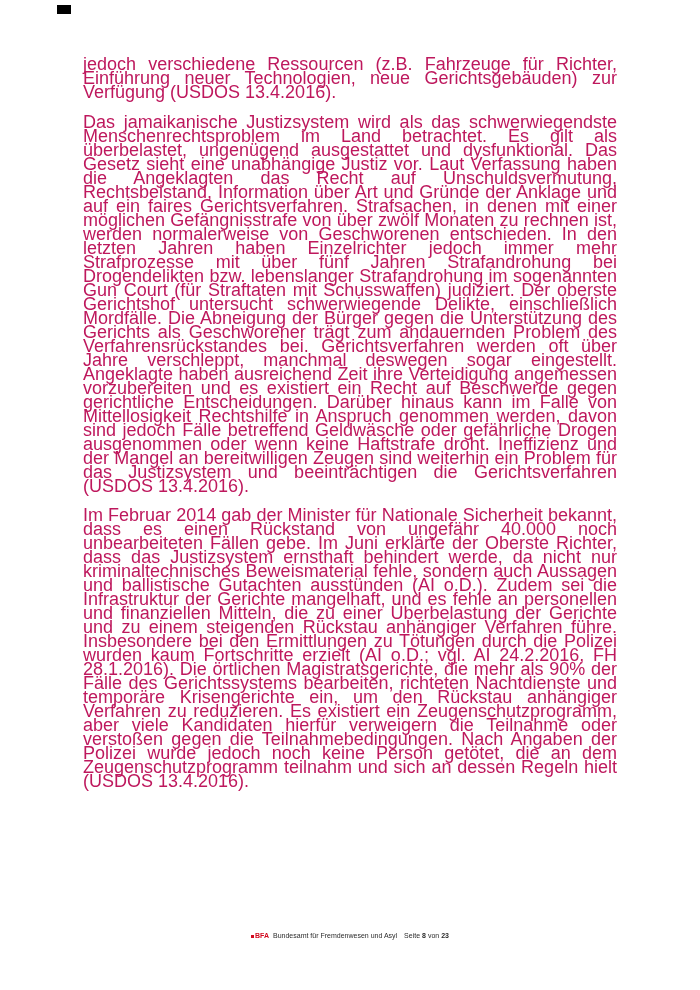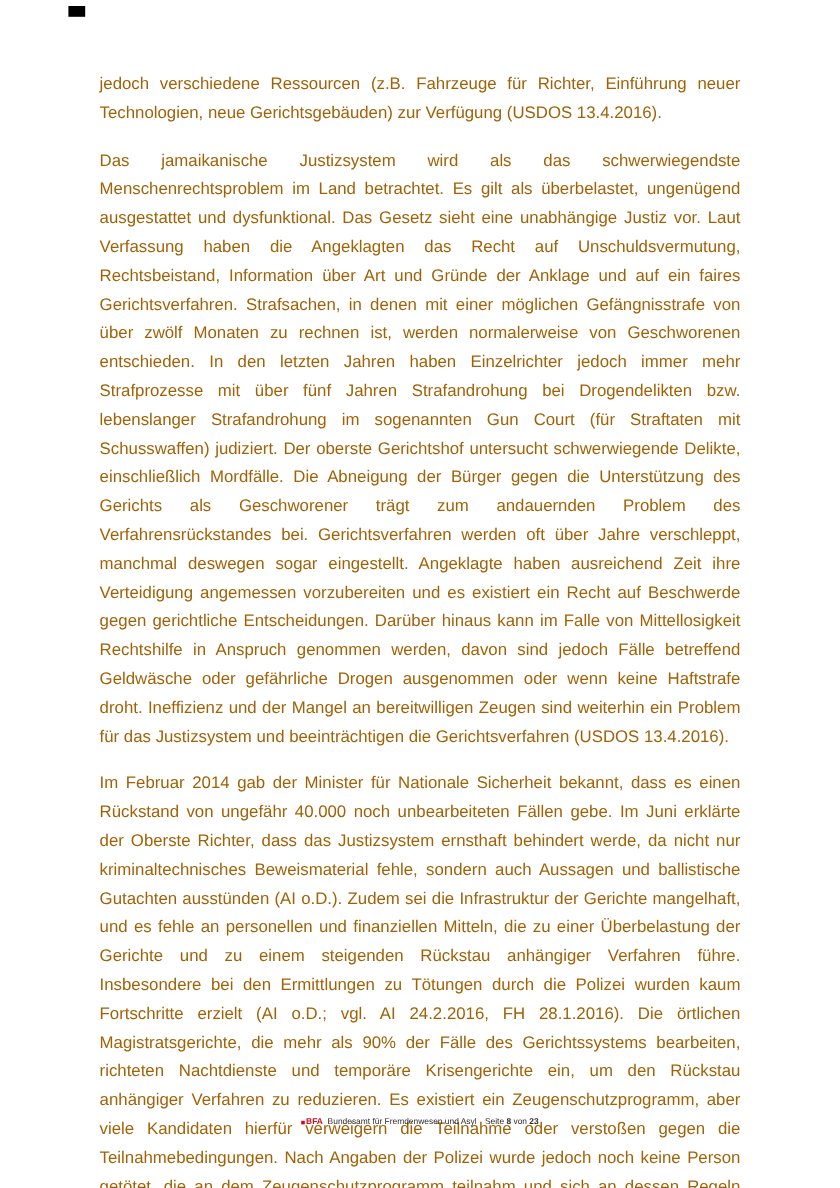--- a/index.html
+++ b/index.html
@@ -22,25 +22,25 @@
     height: 9px;
     background: #000000;
   }
   .content {
     position: absolute;
     left: 83px;
     top: 57px;
     width: 534px;
   }
   .content p {
-    font-size: 14px;
-    line-height: 24px;
+    font-size: 18px;
+    line-height: 14px;
     text-align: justify;
     margin-bottom: 15.5px;
-    color: #a16207;
+    color: #be185d;
   }
   .footer {
     position: absolute;
     left: 0;
     right: 0;
     top: 931px;
     text-align: center;
     font-size: 7px;
     line-height: 10px;
     color: #2b2b2b;

